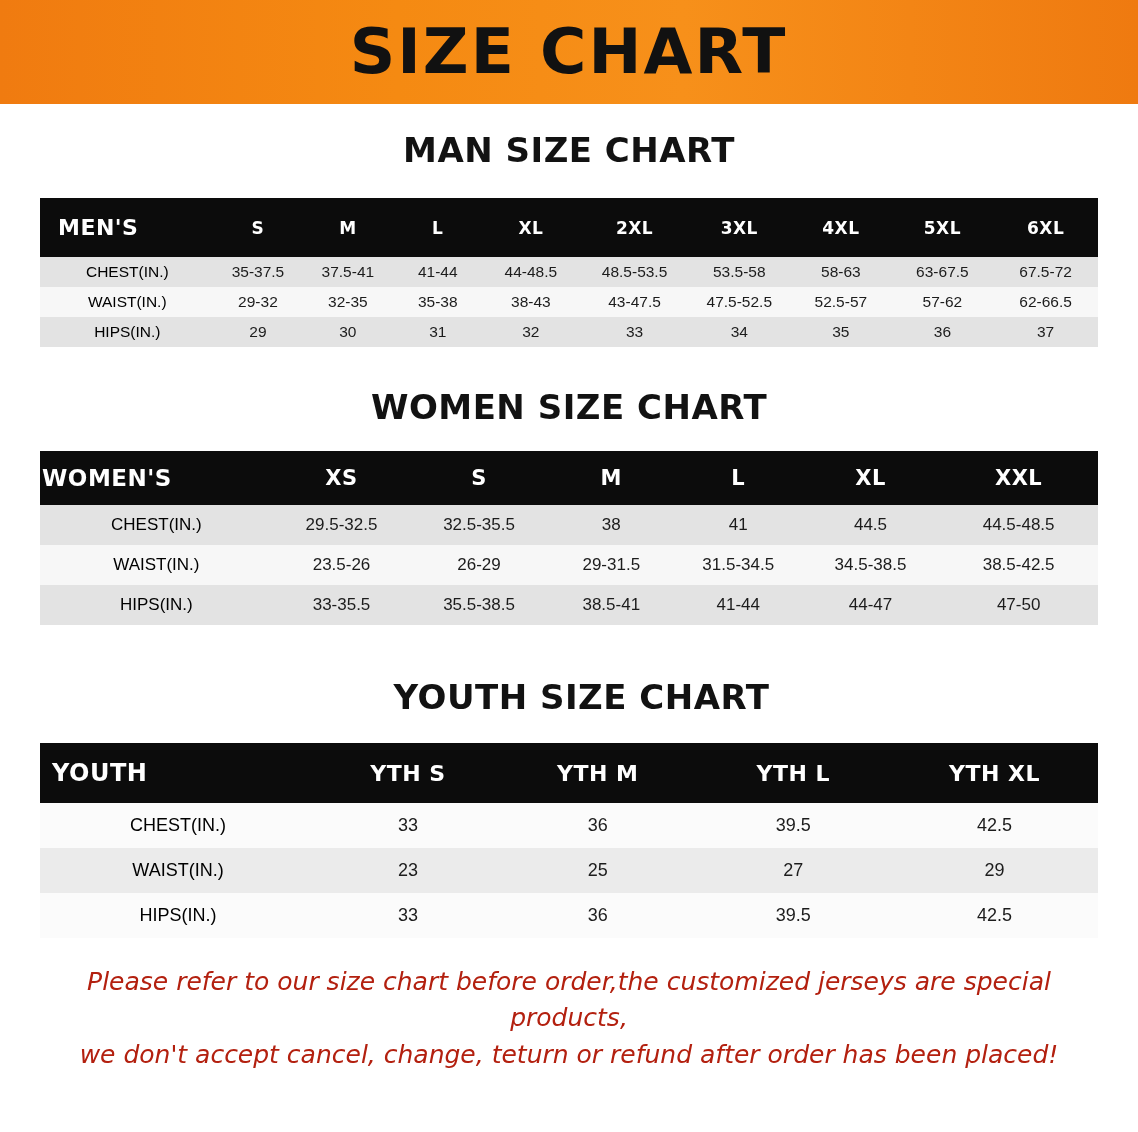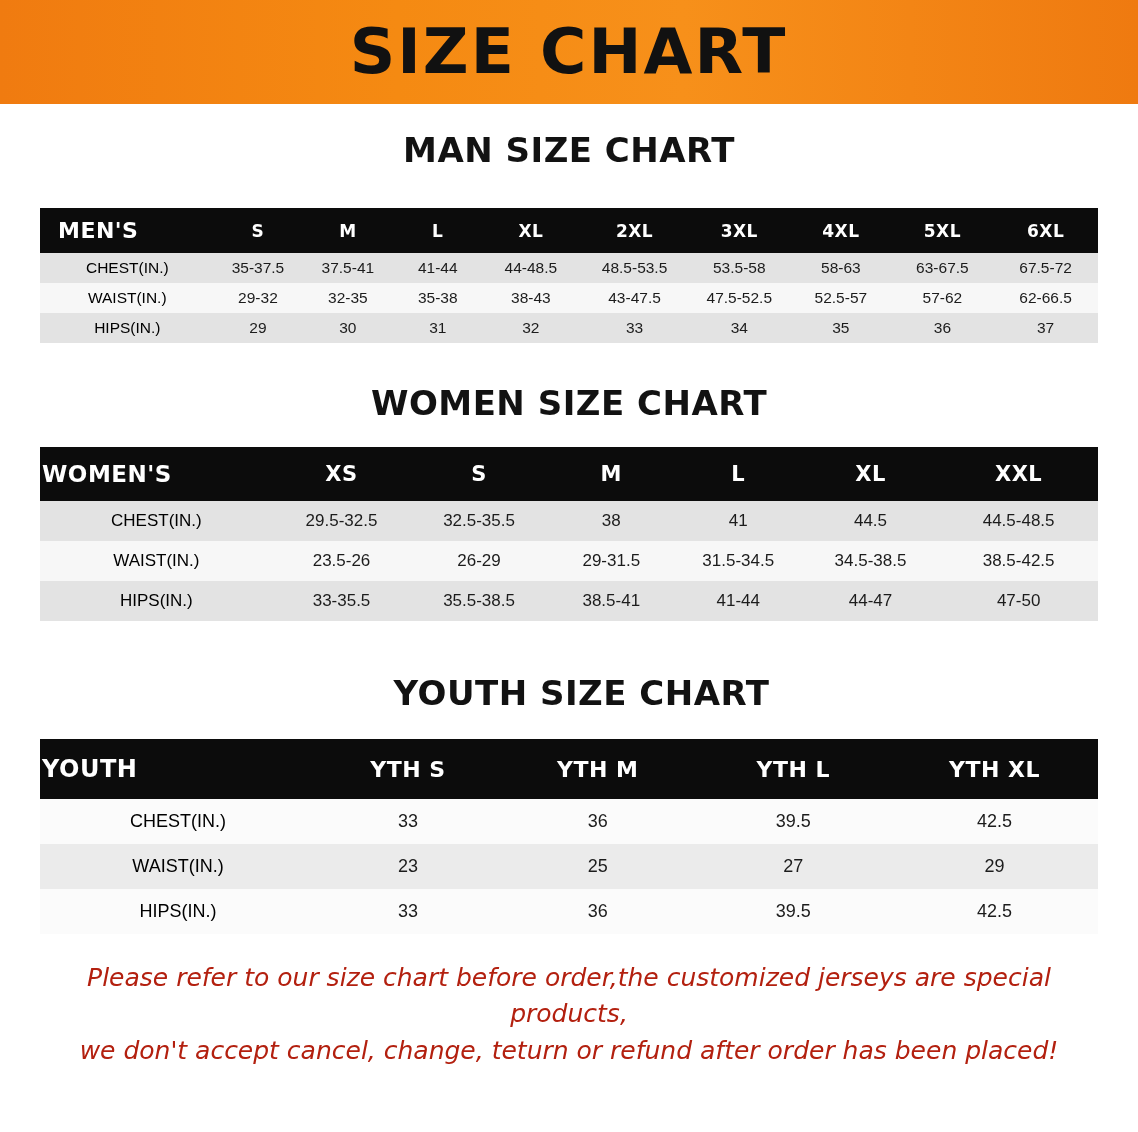--- a/index.html
+++ b/index.html
@@ -36,38 +36,38 @@
 
   
   .section-title {
     text-align: center;
     font-family: "DejaVu Sans", sans-serif;
     font-weight: bold;
     font-size: 34px;
     letter-spacing: 0.5px;
     color: #121212;
   }
-  .t-man   { margin-top: 26px; margin-bottom: 38px; }
+  .t-man   { margin-top: 26px; margin-bottom: 28px; }
   .t-women { margin-top: 40px; margin-bottom: 24px; }
   .t-youth { margin-top: 52px; margin-bottom: 26px; padding-left: 25px; }
 
   
   .table-wrap { padding: 0 40px; }
   table {
     width: 100%;
     border-collapse: collapse;
     table-layout: fixed;
   }
   thead th {
     background: #0c0c0c;
     color: #ffffff;
     font-family: "DejaVu Sans", sans-serif;
     font-weight: bold;
     text-align: center;
-    padding: 10px 2px;
+    padding: 17px 2px;
     font-size: 19px;
     letter-spacing: 0.5px;
   }
   thead th.rowhead {
     text-align: left;
     padding-left: 18px;
     font-size: 21px;
   }
   tbody td {
     text-align: center;
@@ -89,21 +89,21 @@
   #men-table thead th.rowhead { font-size: 22px; }
   #men-table tbody td { font-size: 15.5px; padding: 6px 1px; }
   #men-table tbody td.rowhead { font-size: 15.5px; }
 
   
   #women-table thead th { font-size: 21px; padding: 14px 2px; }
   #women-table thead th.rowhead { font-size: 23px; }
   #women-table tbody td { font-size: 17px; padding: 10px 2px; }
 
   
-  #youth-table thead th { font-size: 22px; padding: 16px 2px; margin-left: 28px; }
+  #youth-table thead th { font-size: 22px; padding: 16px 12px; margin-left: 28px; }
   #youth-table thead th.rowhead { font-size: 24px; }
   #youth-table tbody td { font-size: 18px; padding: 12px 2px; }
   #youth-table tbody tr.odd  td { background: #ebebeb; }
   #youth-table tbody tr.even td { background: #fbfbfb; }
 
   
   .footer-note {
     margin: 26px 36px 0 36px;
     text-align: center;
     color: #b3200f;

